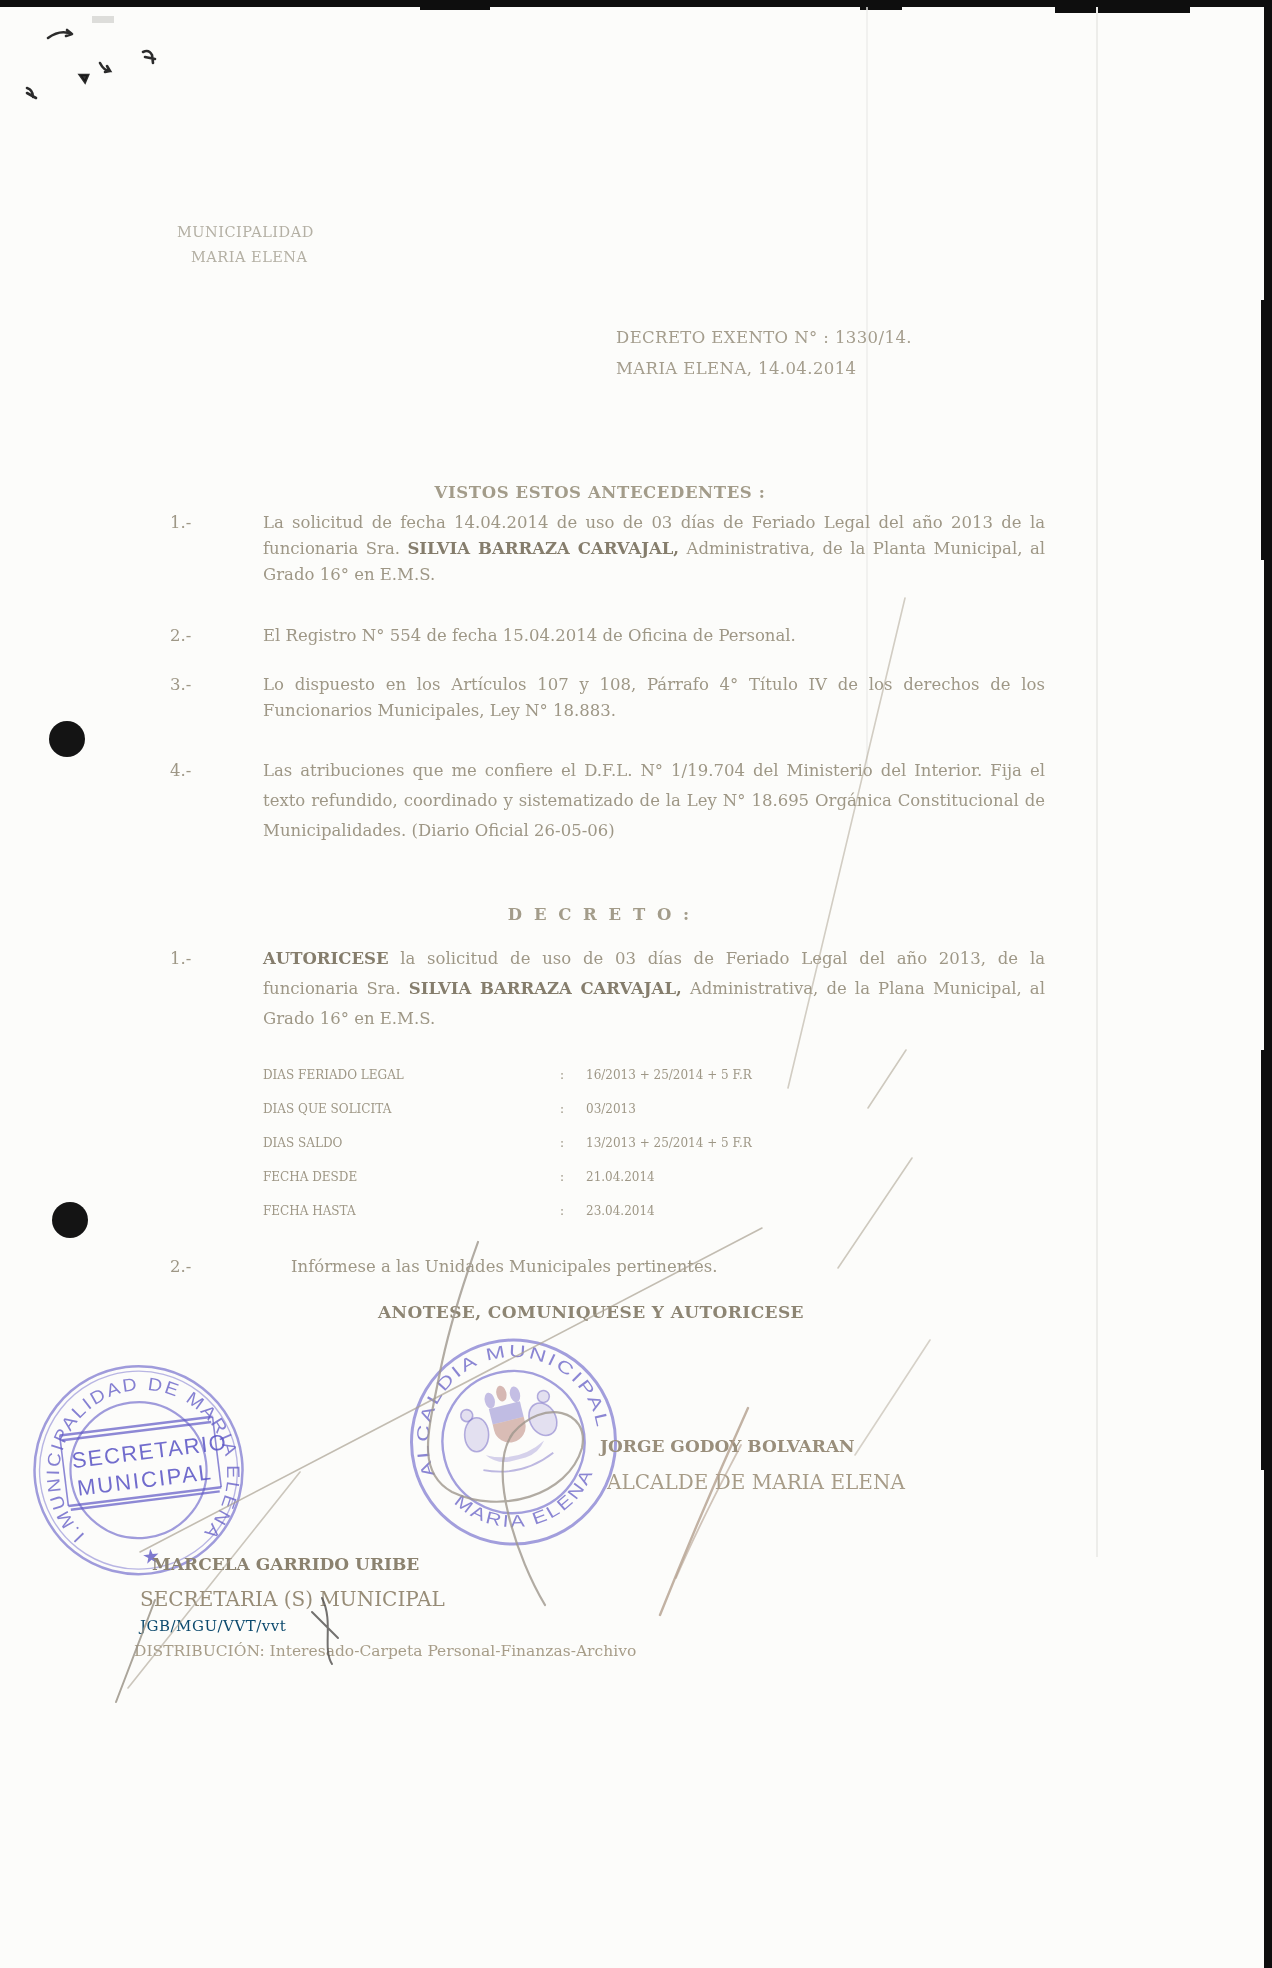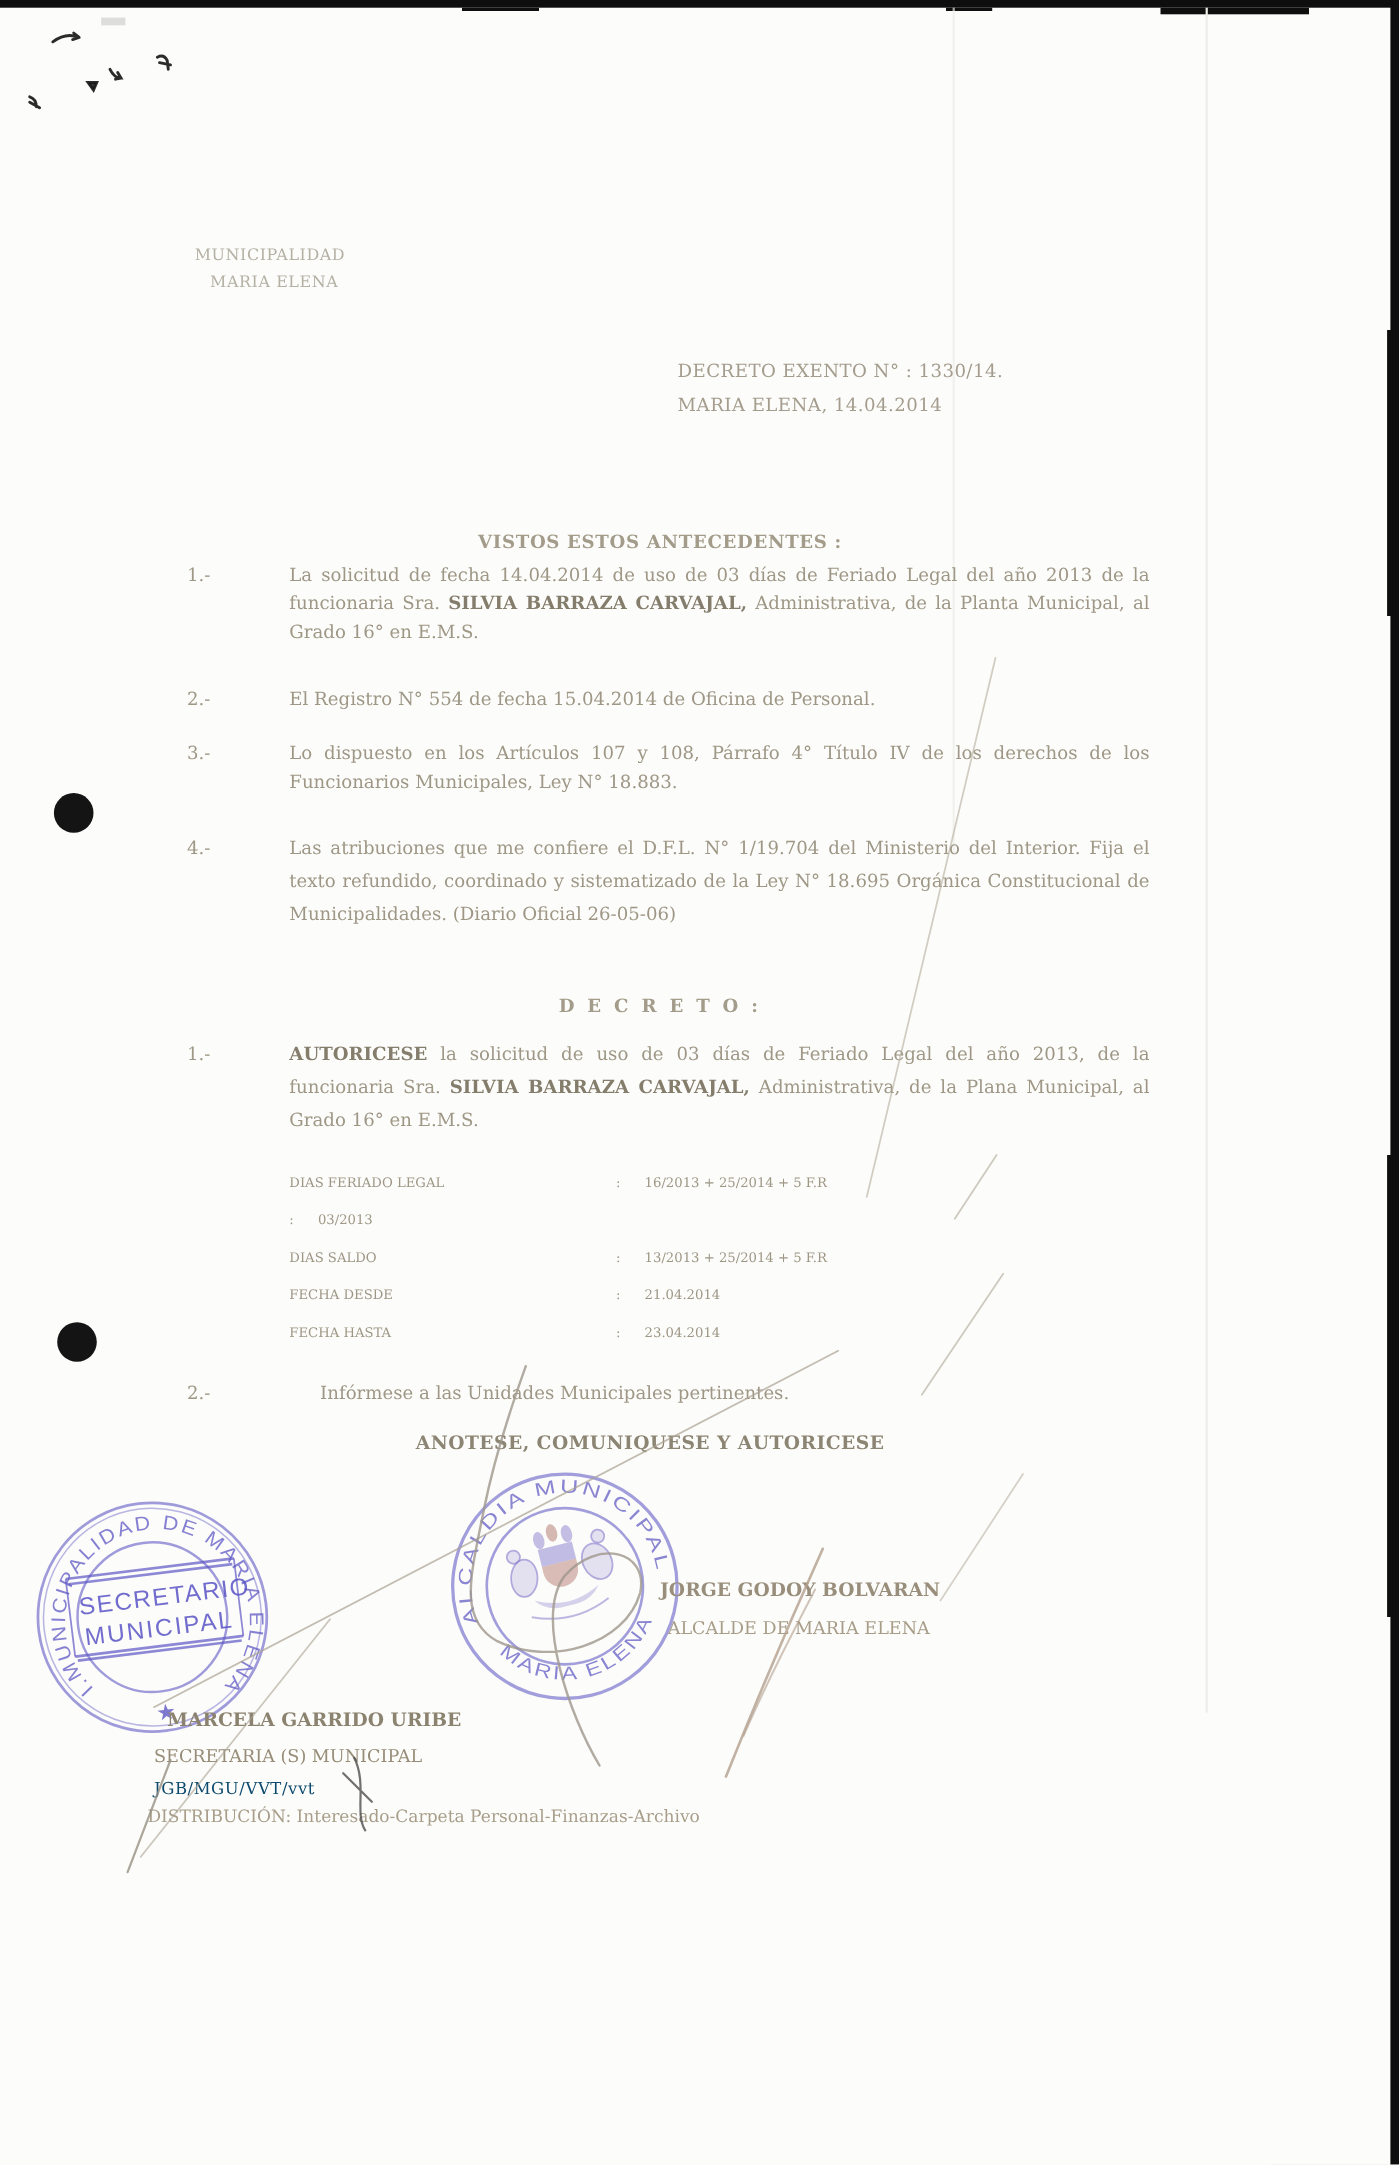--- a/index.html
+++ b/index.html
@@ -12,21 +12,21 @@
   .para{display:flex;font-size:16.5px;line-height:26px;color:#9e9786;}
   .para .num{width:93px;flex:none;}
   .para .ptext{width:782px;text-align:justify;}
   .para b, .bold-ink{color:#857d6c;font-weight:bold;}
   .d-para{line-height:30px;}
   .trow{display:flex;font-size:12px;line-height:34px;color:#9e9786;white-space:nowrap;}
   .tlabel{width:297px;flex:none;}
   .tsep{width:26px;flex:none;}
   .closing{font-size:17px;font-weight:bold;color:#8d8573;letter-spacing:.4px;}
   .sig-name{font-size:17px;font-weight:bold;color:#998e7b;white-space:nowrap;}
-  .sig-title{font-size:16px;color:#a79c88;white-space:nowrap;}
+  .sig-title{font-size:20px;color:#a79c88;white-space:nowrap;}
   .initials{font-size:15px;color:#0c4a6e;letter-spacing:.5px;white-space:nowrap;}
   .distribution{font-size:15.5px;color:#a79d89;white-space:nowrap;}
   .scan-edge{background:#0e0e0e;}
   .hole{background:#141414;border-radius:50%;width:36px;height:36px;}
   .foldline{background:#ededea;}
   svg text{user-select:none;}
 </style>
 </head>
 <body>
 
@@ -85,20 +85,21 @@
     <div class="ptext"><b>AUTORICESE</b><span>  la solicitud de uso de 03  días de Feriado Legal del año 2013, de la funcionaria Sra. </span><b>SILVIA BARRAZA CARVAJAL,</b><span> Administrativa, de la Plana Municipal, al Grado 16° en E.M.S.</span></div>
   </div>
 
   <div class="abs" style="left:263px;top:1058px;">
     <div class="trow">
       <span class="tlabel">DIAS FERIADO LEGAL</span>
       <span class="tsep">:</span>
       <span class="tval">16/2013 + 25/2014  + 5 F.R</span>
     </div>
     <div class="trow">
+      <span class="tlabel">DIAS QUE SOLICITA</span>
       <span class="tsep">:</span>
       <span class="tval">03/2013</span>
     </div>
     <div class="trow">
       <span class="tlabel">DIAS SALDO</span>
       <span class="tsep">:</span>
       <span class="tval">13/2013  + 25/2014  + 5 F.R</span>
     </div>
     <div class="trow">
       <span class="tlabel">FECHA DESDE</span>

